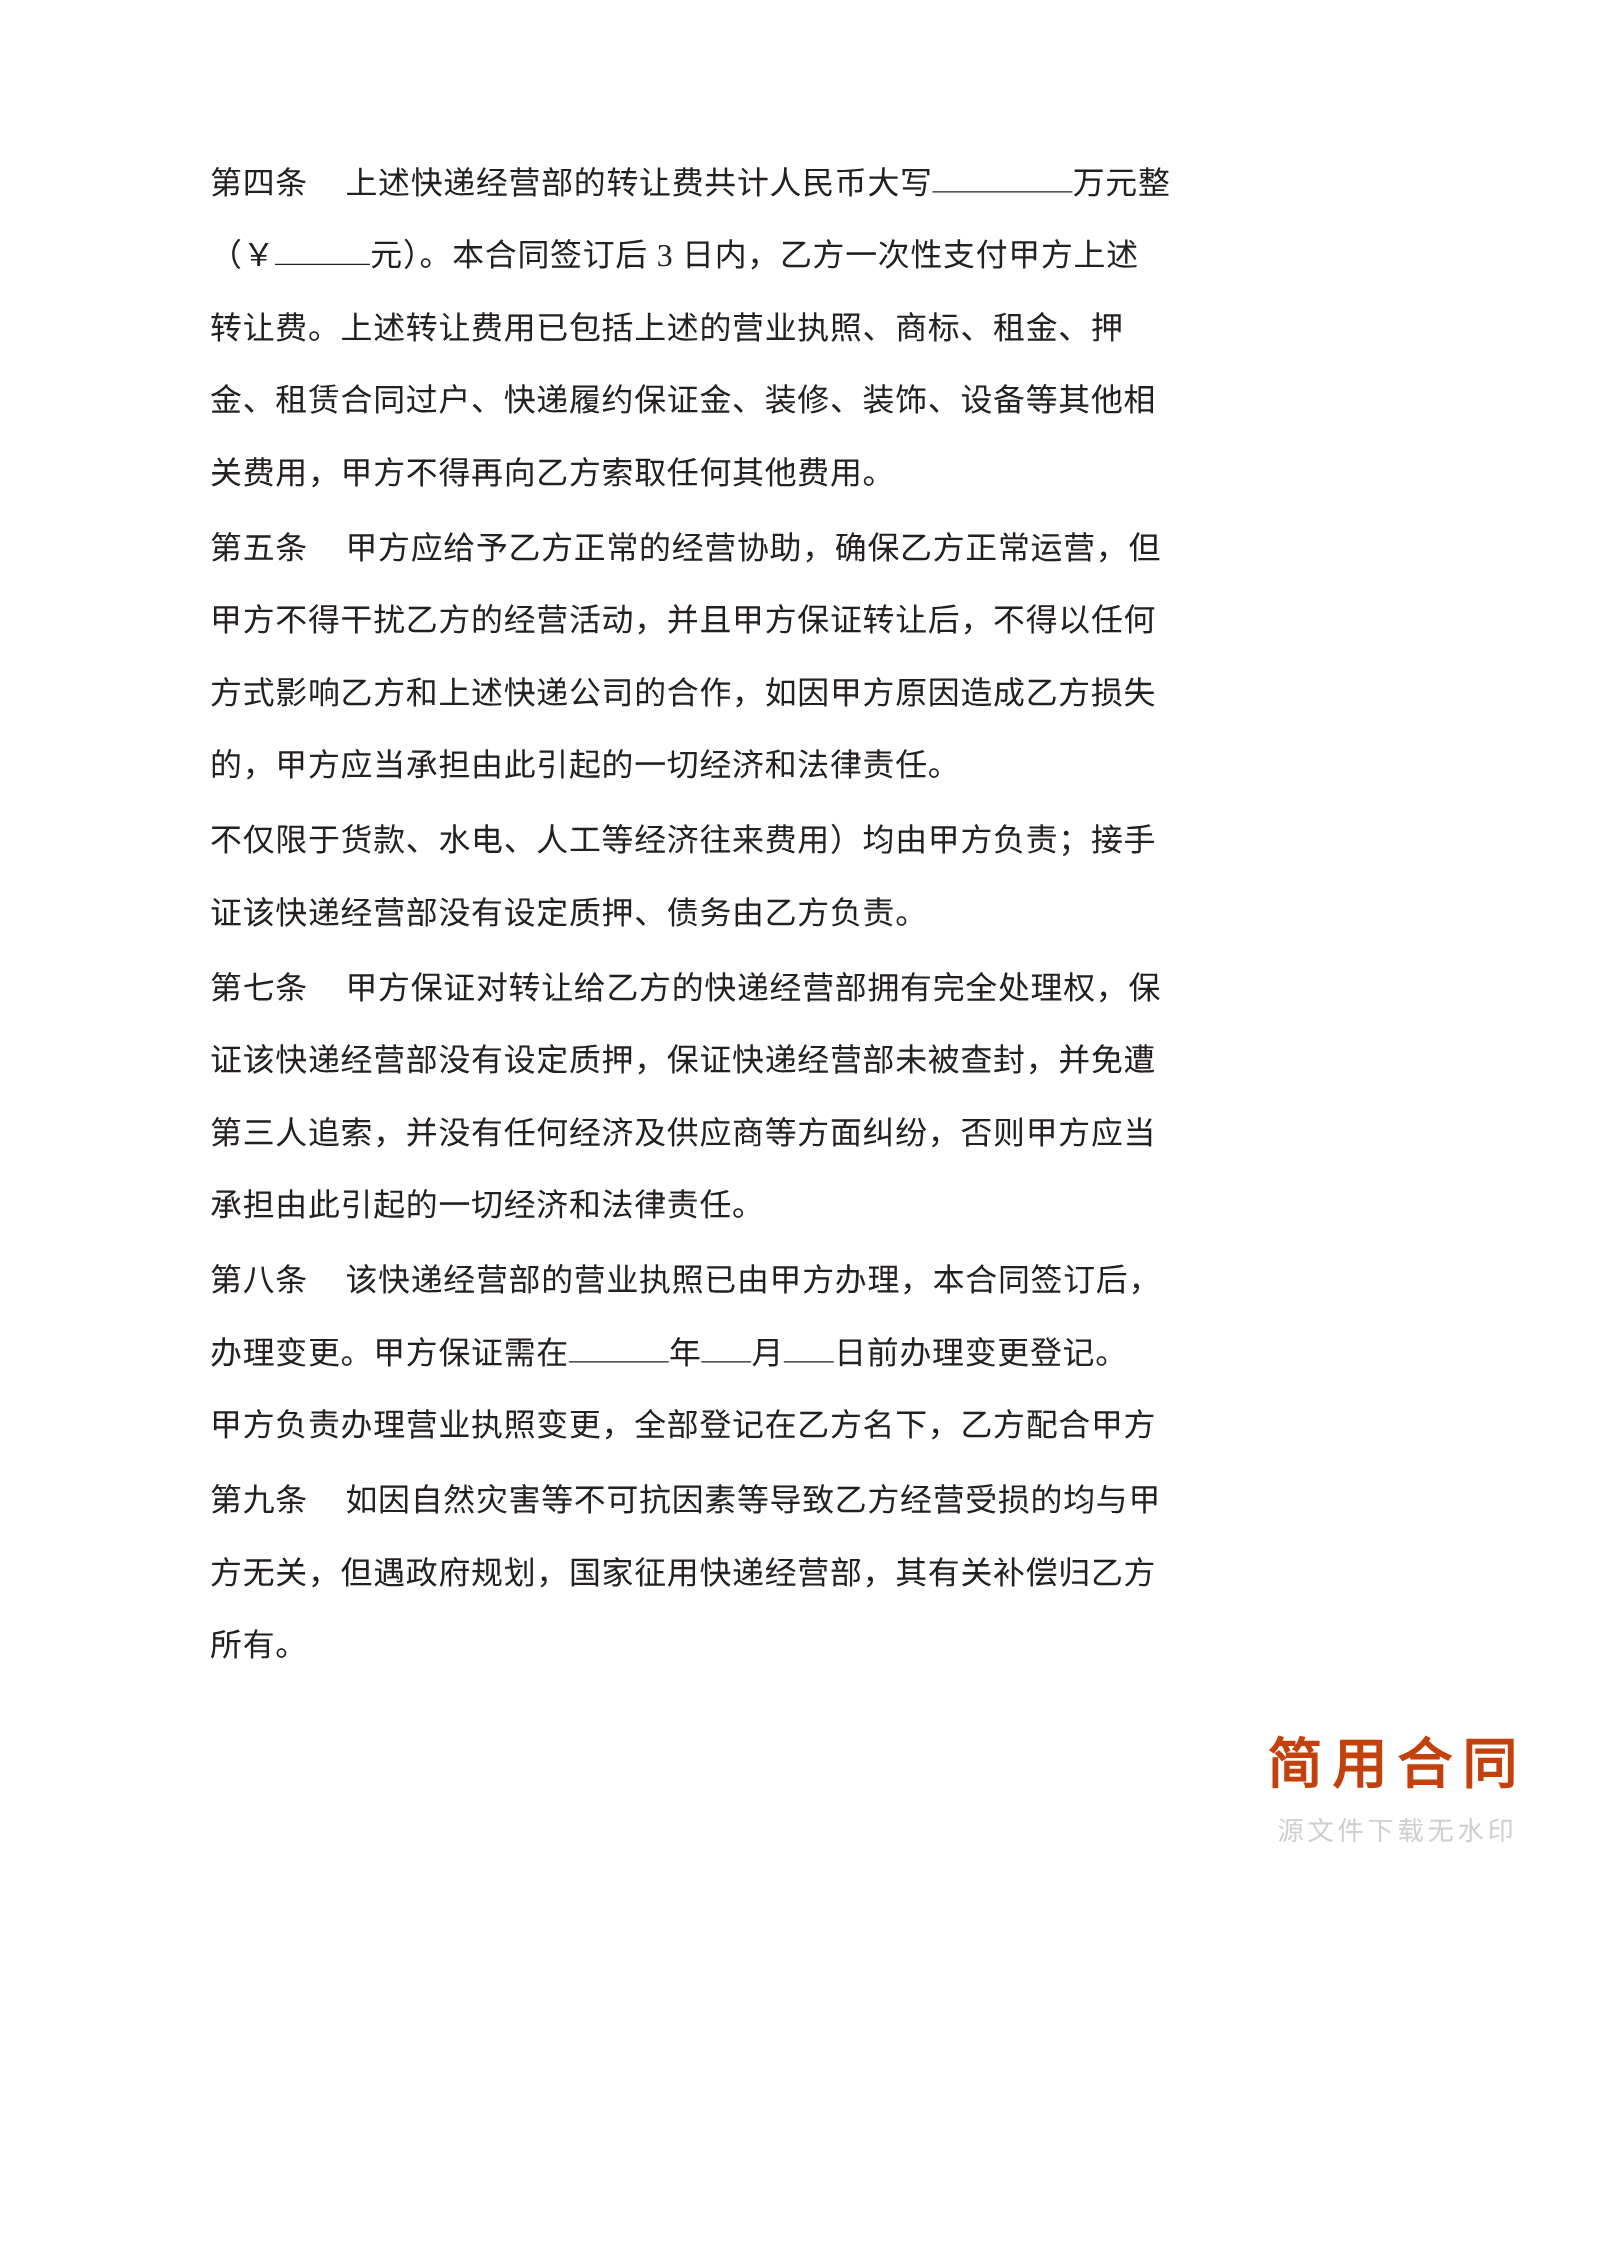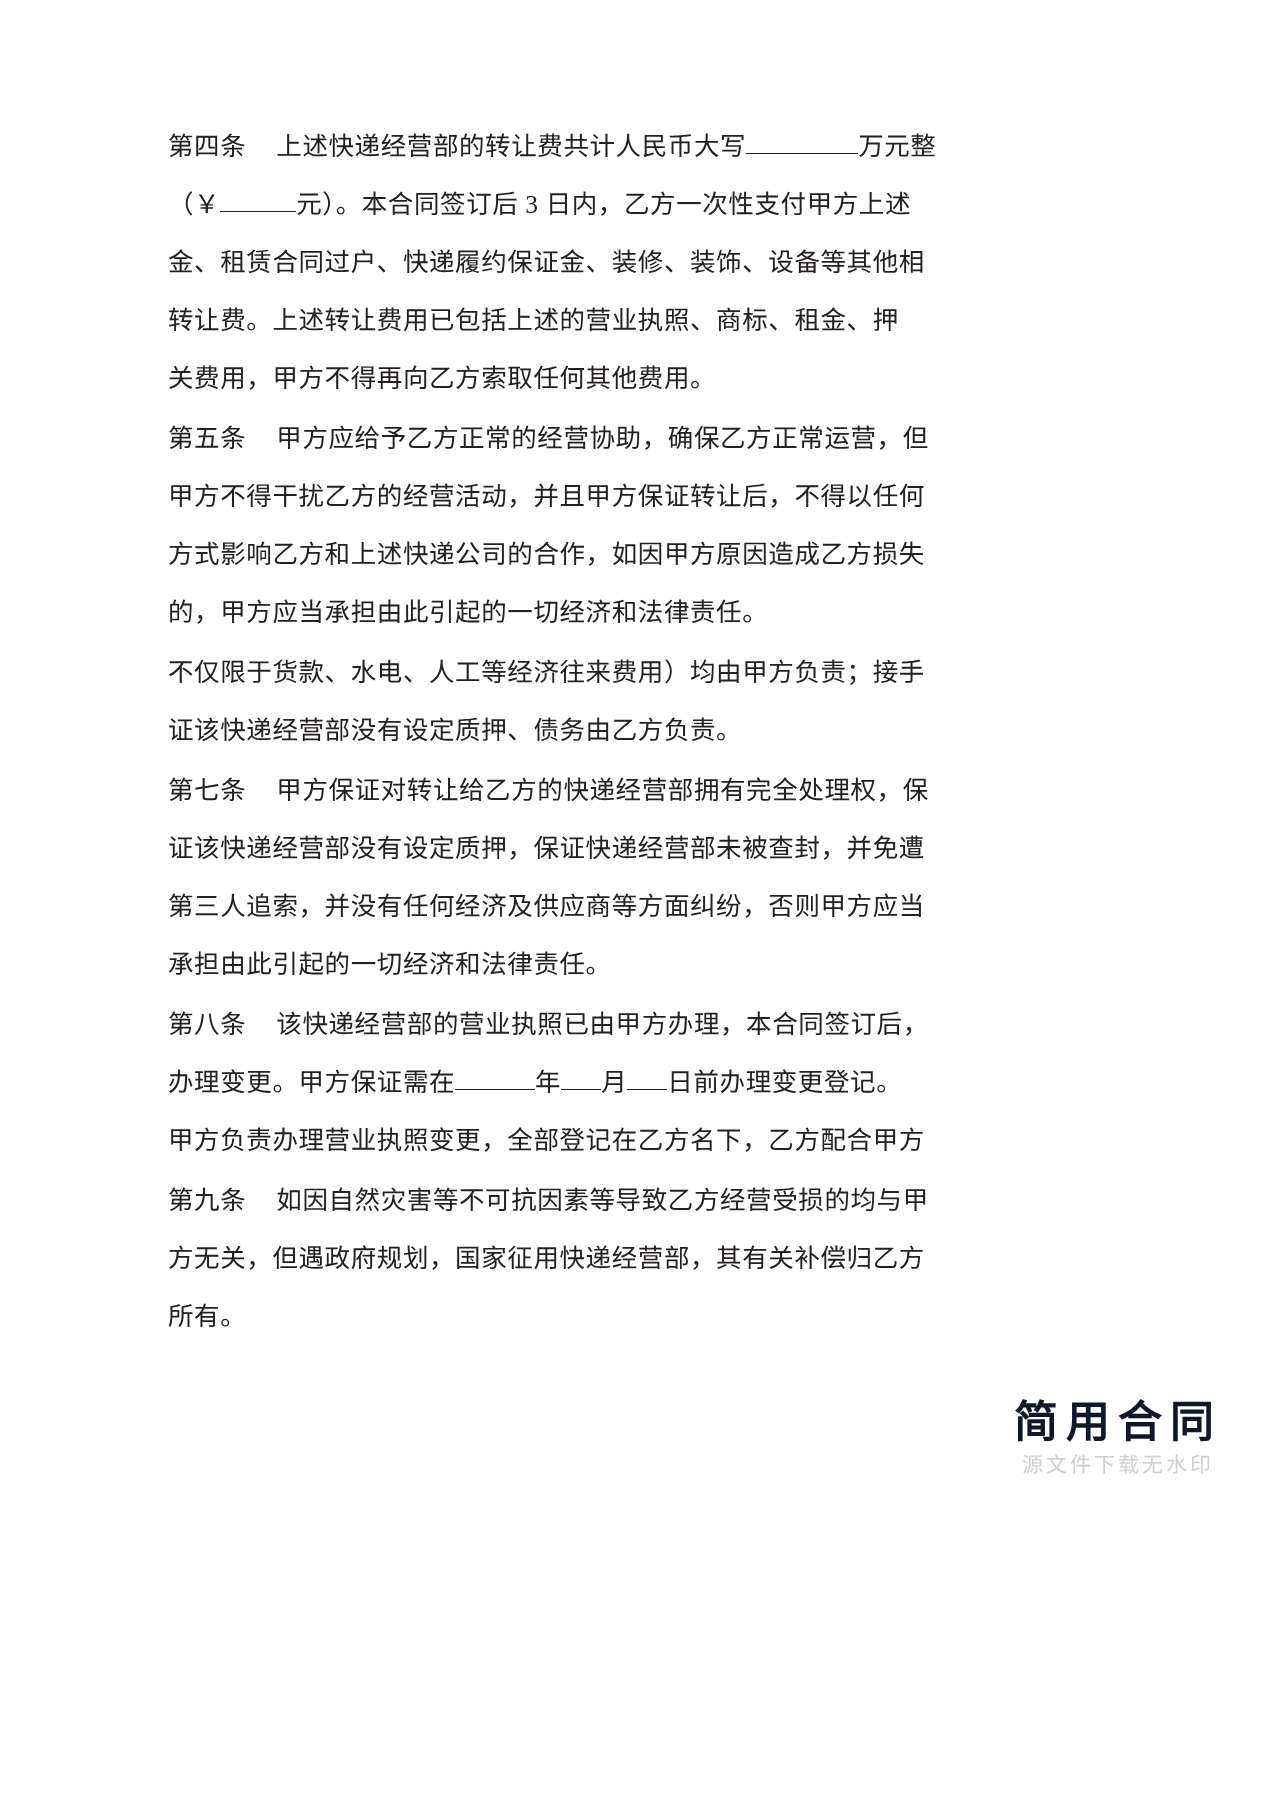--- a/index.html
+++ b/index.html
@@ -60,42 +60,42 @@
     text-align: center;
     color: #c9c9c9;
     user-select: none;
     pointer-events: none;
   }
   .watermark-main {
     font-size: 44px;
     letter-spacing: 8px;
     font-weight: 700;
     line-height: 1.15;
-    color: #0f172a;
+    color: #c2410c;
     font-family: "Liberation Sans", "DejaVu Sans", sans-serif;
   }
   .watermark-sub {
     font-size: 21px;
     letter-spacing: 3px;
     color: #cfcfcf;
-    margin-top: 0;
+    margin-top: 10px;
     font-family: "Liberation Sans", "DejaVu Sans", sans-serif;
   }
 </style>
 </head>
 <body>
 
 <div class="page">
 
   <div class="doc-body">
       <div class="clause">
         <div class="para-line"><span class="text-run">第四条</span><span class="gap-md"></span><span class="text-run">上述快递经营部的转让费共计人民币大写</span><span class="blank w-long"></span><span class="text-run">万元整</span></div>
         <div class="para-line"><span class="text-run">（￥</span><span class="blank w-mid"></span><span class="text-run">元）。本合同签订后 3 日内，乙方一次性支付甲方上述</span></div>
+        <div class="para-line"><span class="text-run">转让费。上述转让费用已包括上述的营业执照、商标、租金、押</span></div>
         <div class="para-line"><span class="text-run">金、租赁合同过户、快递履约保证金、装修、装饰、设备等其他相</span></div>
-        <div class="para-line"><span class="text-run">转让费。上述转让费用已包括上述的营业执照、商标、租金、押</span></div>
         <div class="para-line"><span class="text-run">关费用，甲方不得再向乙方索取任何其他费用。</span></div>
       </div>
       <div class="clause">
         <div class="para-line"><span class="text-run">第五条</span><span class="gap-md"></span><span class="text-run">甲方应给予乙方正常的经营协助，确保乙方正常运营，但</span></div>
         <div class="para-line"><span class="text-run">甲方不得干扰乙方的经营活动，并且甲方保证转让后，不得以任何</span></div>
         <div class="para-line"><span class="text-run">方式影响乙方和上述快递公司的合作，如因甲方原因造成乙方损失</span></div>
         <div class="para-line"><span class="text-run">的，甲方应当承担由此引起的一切经济和法律责任。</span></div>
       </div>
       <div class="clause">
         <div class="para-line"><span class="text-run">不仅限于货款、水电、人工等经济往来费用）均由甲方负责；接手</span></div>

